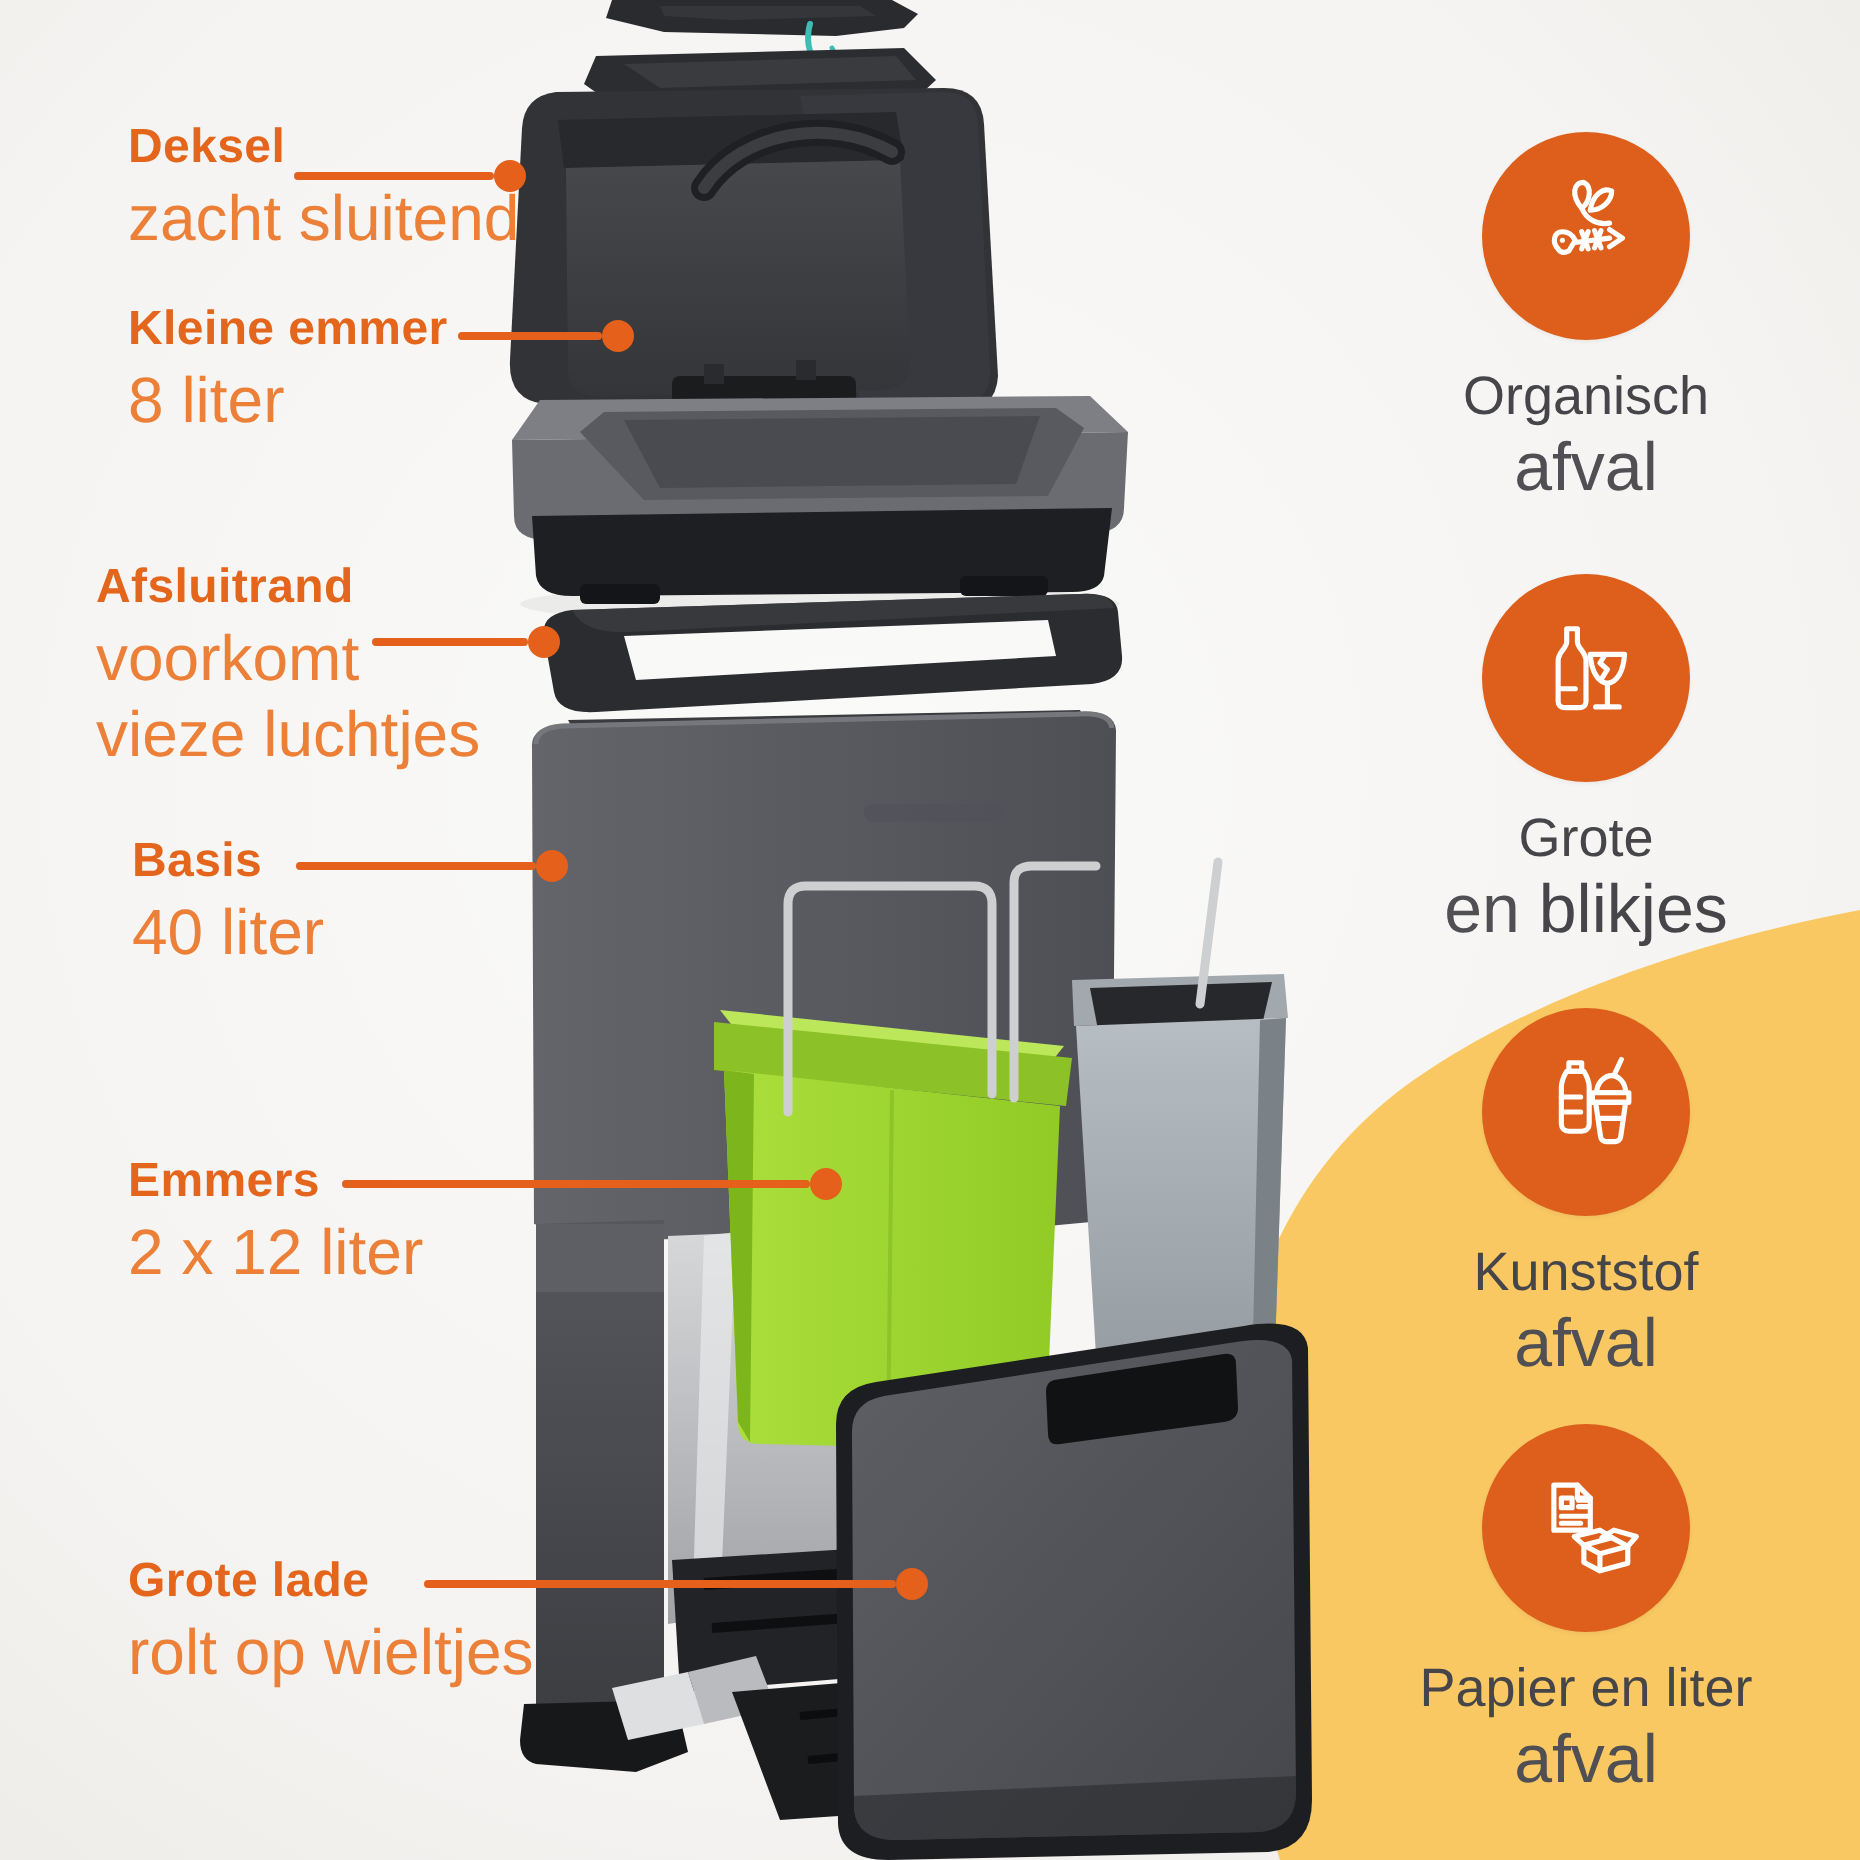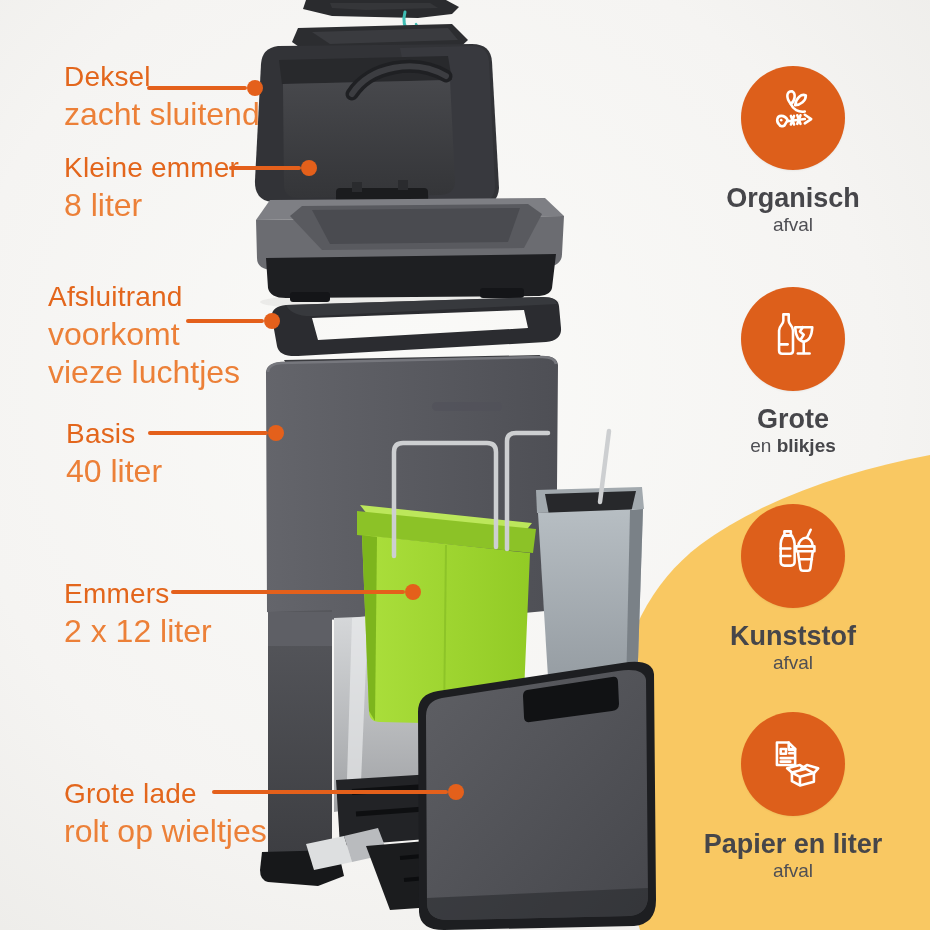--- a/index.html
+++ b/index.html
@@ -16,21 +16,21 @@
   html,body{width:930px;height:930px;overflow:hidden}
   body{
     font-family:"Liberation Sans", sans-serif;
     background:radial-gradient(circle at 45% 42%, #FAFAF8 0%, var(--bg) 62%, #ECEBE8 100%);
     position:relative;
   }
   .layer{position:absolute;inset:0;width:930px;height:930px}
 
   
   .callout{position:absolute;line-height:1.18}
-  .co-title{font-weight:400;font-size:28px;color:var(--orange-title);letter-spacing:.2px}
+  .co-title{font-weight:700;font-size:24px;color:var(--orange-title);letter-spacing:.2px}
   .co-sub{font-size:32px;color:var(--orange-text);white-space:pre-line;margin-top:3px}
   .c1{left:64px;top:60px}
   .c2{left:64px;top:151px}
   .c3{left:48px;top:280px}
   .c4{left:66px;top:417px}
   .c5{left:64px;top:577px}
   .c6{left:64px;top:777px}
 
   .connector{position:absolute;height:3.5px;background:var(--line-orange);border-radius:2px}
   .connector::after{content:"";position:absolute;right:-16px;top:-6.5px;width:16px;height:16px;
@@ -42,23 +42,23 @@
   .k5{left:171px;top:590px;width:234px}
   .k6{left:212px;top:790px;width:236px}
 
   
   .waste{position:absolute;left:668px;width:250px;text-align:center}
   .w1{top:66px}.w2{top:287px}.w3{top:504px}.w4{top:712px}
   .circle{width:104px;height:104px;border-radius:50%;background:var(--orange-circle);
     margin:0 auto 13px;display:flex;align-items:center;justify-content:center;
     box-shadow:0 1px 2px rgba(0,0,0,.05)}
   .circle svg{width:60px;height:60px}
-  .w-title{font-size:27px;font-weight:700;color:var(--dark-text);line-height:1.14}
-  .w-sub{font-size:19px;color:var(--dark-sub);line-height:1.2}
-  .w-sub .b{font-weight:700;color:var(--dark-text)}
+  .w-title{font-size:27px;font-weight:400;color:var(--dark-text);line-height:1.14}
+  .w-sub{font-size:34px;color:var(--dark-sub);line-height:1.2}
+  .w-sub .b{font-weight:400;color:var(--dark-text)}
 
   .ico{fill:none;stroke:#fff;stroke-width:2.4;stroke-linecap:round;stroke-linejoin:round}
   .ico .fillbg{fill:var(--orange-circle)}
 </style>
 </head>
 <body>
 
 <svg class="layer" viewBox="0 0 930 930" aria-hidden="true">
   <path d="M930,455 C850,470 760,500 700,545 C650,583 622,640 615,710 C608,790 618,860 640,930 L930,930 Z" fill="var(--yellow)"></path>
 </svg>

